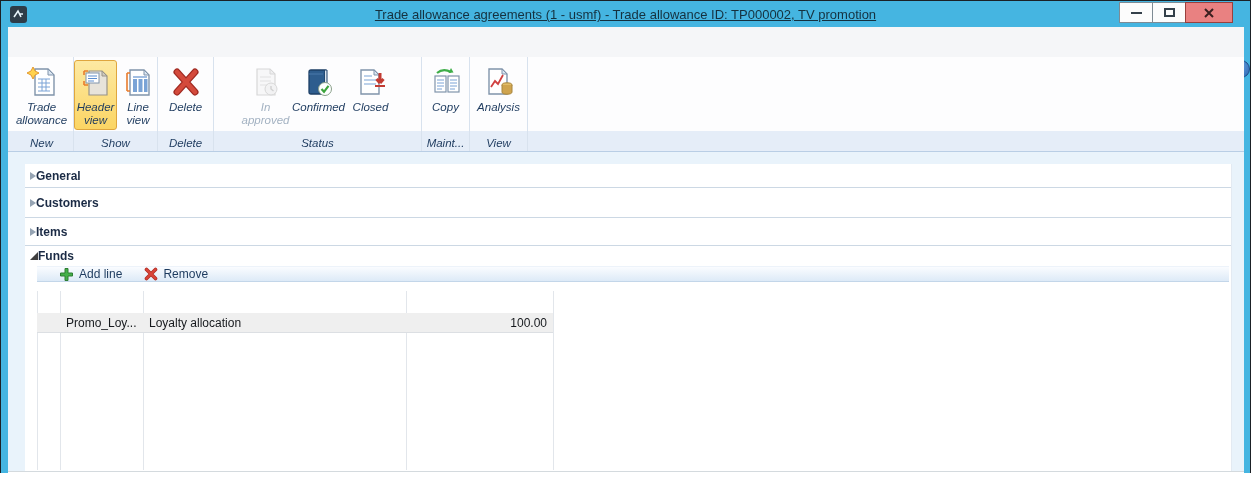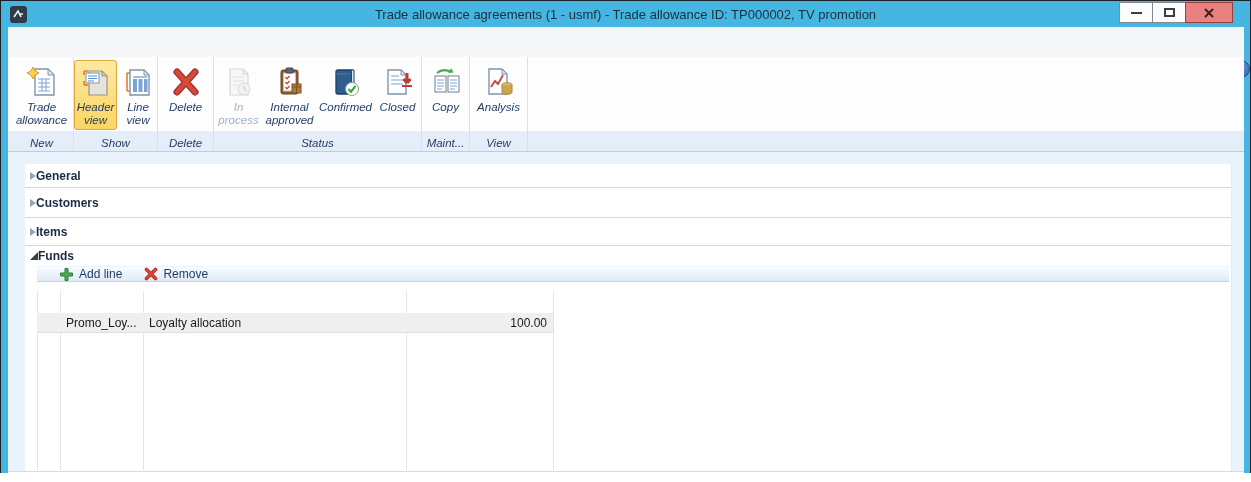--- a/index.html
+++ b/index.html
@@ -7,21 +7,21 @@
               font-family:"Liberation Sans", sans-serif; }
   .abs { position:absolute; }
 
   
   #win { position:absolute; left:0; top:0; width:1251px; height:473px; background:#fff; }
   .titlebar { left:0; top:0; width:1251px; height:27px; background:#45b5e1;
               border-top:1px solid #1b2126; border-left:1px solid #1b2126; border-right:1px solid #1b2126; }
   .cyan-left  { left:0; top:27px; width:8px;  height:446px; background:#45b5e1; border-left:1px solid #1b2126; }
   .cyan-right { left:1244px; top:27px; width:7px; height:446px; background:#45b5e1; border-right:1px solid #1b2126; }
   .title-text { left:0; right:0; top:0; height:27px; line-height:27px; text-align:center;
-                font-size:13px; color:#15313f; }
+                font-size:13px; color:#15313f;text-decoration:underline; }
   .appicon { left:9px; top:5px; width:17px; height:17px; background:#2e3c48; border-radius:3px; }
   .appicon svg { display:block; }
 
   .winbtn { top:1px; height:21px; border:1px solid #7e8b94; background:#fcfcfc;
             display:flex; align-items:center; justify-content:center; }
   .btn-min { left:1118px; width:34px; }
   .btn-max { left:1151px; width:34px; }
   .btn-close { left:1184px; width:48px; background:#e98181; border-color:#99403d; }
   .glyph-min { width:11px; height:2px; background:#34404a; }
   .glyph-max { width:11px; height:9px; border:2px solid #34404a; background:transparent; }
@@ -206,34 +206,21 @@
           <div class="rbtn disabled" style="width:46px">
             <span class="ric">
               <svg width="34" height="34" viewBox="0 0 34 34">
                   <path d="M8 4 h13 l5 5 v21 h-18 z" fill="#eef1f4" stroke="#9aa6b2" stroke-width="1.2"></path>
                   <path d="M21 4 l5 5 h-5 z" fill="#d7dee5" stroke="#9aa6b2"></path>
                   <path d="M11 12 h11 M11 16 h11 M11 20 h7" stroke="#b3bec9" stroke-width="1.2"></path>
                   <circle cx="22" cy="24" r="6" fill="#dfe5ea" stroke="#9aa6b2"></circle>
                   <path d="M22 21 v3 l2.5 2" stroke="#8b97a3" stroke-width="1.4" fill="none"></path>
                 </svg>
             </span>
-            <span>In process</span>
-          </div>
-          <div class="rbtn" style="width:52px">
-            <span class="ric">
-              <svg width="34" height="34" viewBox="0 0 34 34">
-                  <rect x="8" y="5" width="17" height="24" rx="2" fill="#8c5a33" stroke="#6d4222"></rect>
-                  <rect x="10.5" y="8" width="12" height="18" fill="#fff" stroke="#c9c2b8"></rect>
-                  <rect x="13" y="3" width="7" height="5" rx="1" fill="#5a6570" stroke="#3e454d"></rect>
-                  <path d="M12.5 12 l1.5 1.8 2.5-3 M12.5 17 l1.5 1.8 2.5-3 M12.5 22 l1.5 1.8 2.5-3" stroke="#c03a2e" stroke-width="1.3" fill="none"></path>
-                  <rect x="19" y="19" width="9" height="9" fill="#b07a3e" stroke="#7d5222"></rect>
-                  <path d="M19 22 h9 M23.5 19 v9" stroke="#7d5222" stroke-width="1"></path>
-                </svg>
-            </span>
-            <span>Internal approved</span>
+            <span>In approved</span>
           </div>
           <div class="rbtn" style="width:56px">
             <span class="ric">
               <svg width="34" height="34" viewBox="0 0 34 34">
                   <path d="M9 5 q-2 0 -2 2 v20 q0 2 2 2 h14 v-24 z" fill="#2e5d8e" stroke="#1d3f66" stroke-width="1.3"></path>
                   <path d="M23 5 h2 v24 h-2" fill="#dce6f0" stroke="#1d3f66"></path>
                   <path d="M7 9 h14" stroke="#4a7bab" stroke-width="1"></path>
                   <circle cx="23" cy="24" r="6.5" fill="#fff" stroke="#8aa08a"></circle>
                   <path d="M19.5 24 l2.5 2.8 4.5-6" stroke="#3da53d" stroke-width="2.2" fill="none"></path>
                 </svg>

